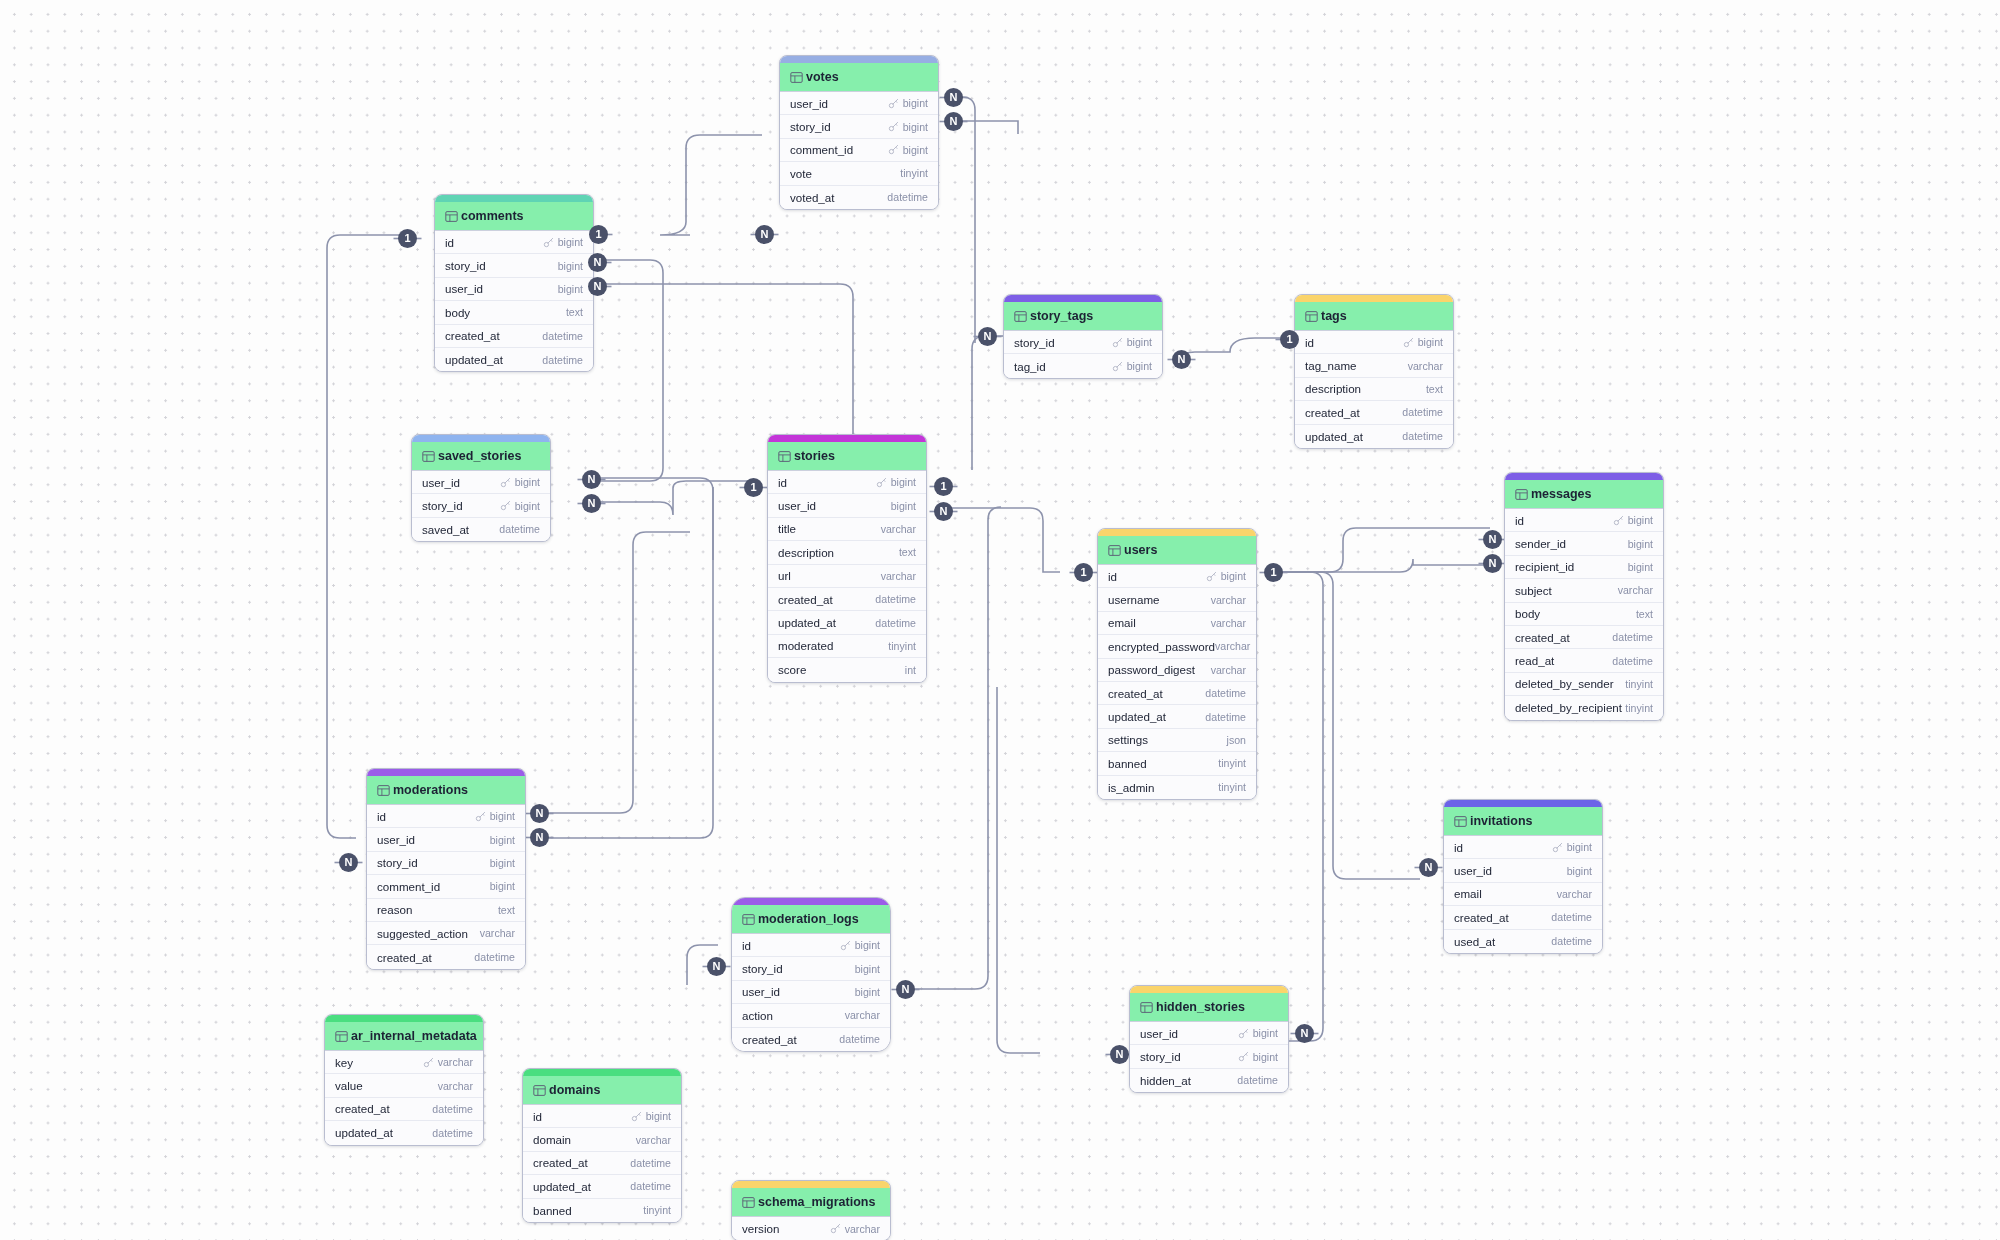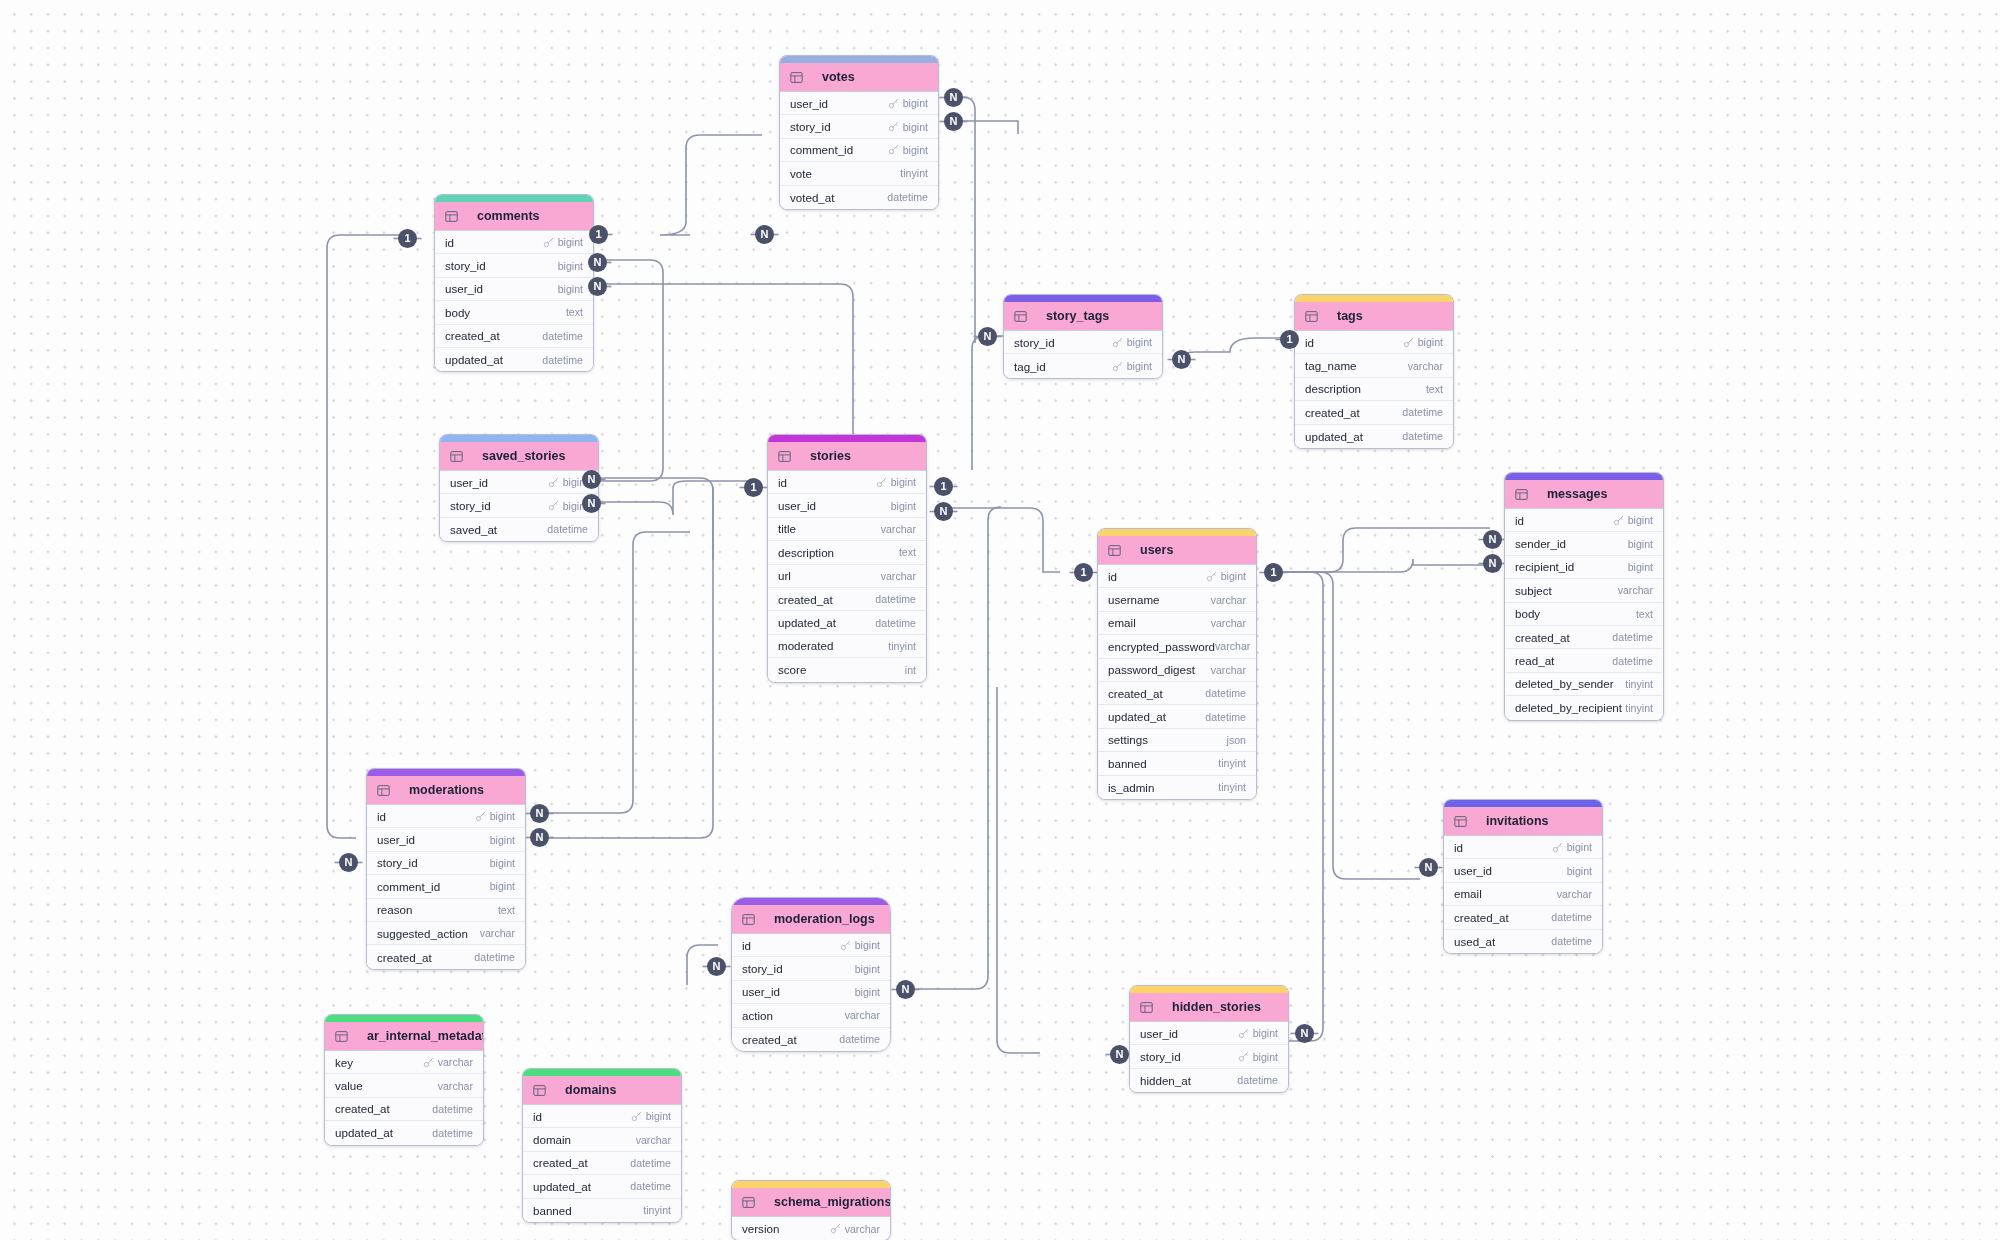--- a/index.html
+++ b/index.html
@@ -39,23 +39,23 @@
     width: 160px;
     background: #fbfbfd;
     border: 1px solid #b9bdd0;
     border-radius: 8px;
     box-shadow: 0 1px 3px rgba(40,44,63,0.16);
     overflow: hidden;
     z-index: 4;
   }
   .accent { height: 7px; width: 100%; }
   .thead {
-    background: #f9a8d4;
+    background: #86efac;
     display: flex; align-items: center;
-    gap: 19px;
+    gap: 3px;
     padding: 7px 10px 7px 10px;
     border-bottom: 1px solid #ccd0de;
   }
   .thead .tname {
     font-size: 12.5px; font-weight: bold; color: #1d2235;
     white-space: nowrap;
   }
   .ticon { width: 13px; height: 13px; flex: 0 0 13px; display:block; }
   .row {
     display: flex; align-items: center;
@@ -307,21 +307,21 @@
             <span class="col-type">datetime</span>
           </span>
         </div>
         <div class="row">
           <span class="col-name">updated_at</span>
           <span class="col-right">
             <span class="col-type">datetime</span>
           </span>
         </div>
       </div>
-      <div class="table" style="left: 411px; top: 434px; width: 160px; margin-left: 28px;">
+      <div class="table" style="left: 411px; top: 434px; width: 140px;">
         <div class="accent" style="background: rgb(143, 180, 239);"></div>
         <div class="thead">
           <svg class="ticon" viewBox="0 0 16 16">
             <rect x="1" y="2" width="14" height="12" rx="1.5" fill="none" stroke="#5b6076" stroke-width="1.2"></rect>
             <line x1="1" y1="6" x2="15" y2="6" stroke="#5b6076" stroke-width="1.1"></line>
             <line x1="6" y1="6" x2="6" y2="14" stroke="#5b6076" stroke-width="1.1"></line>
           </svg>
           <span class="tname">saved_stories</span>
         </div>
         <div class="row">

